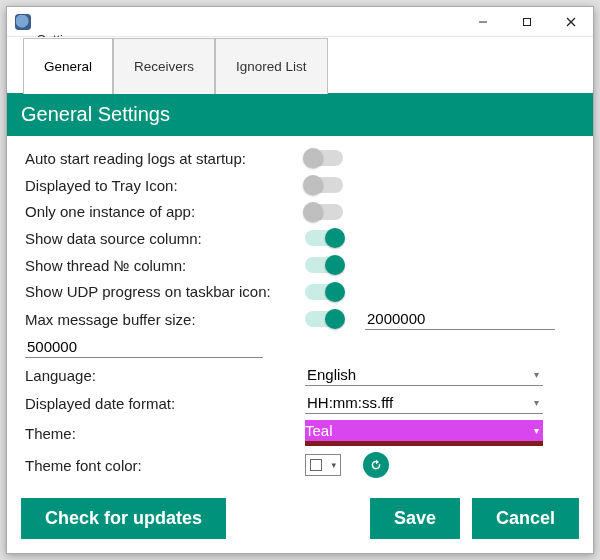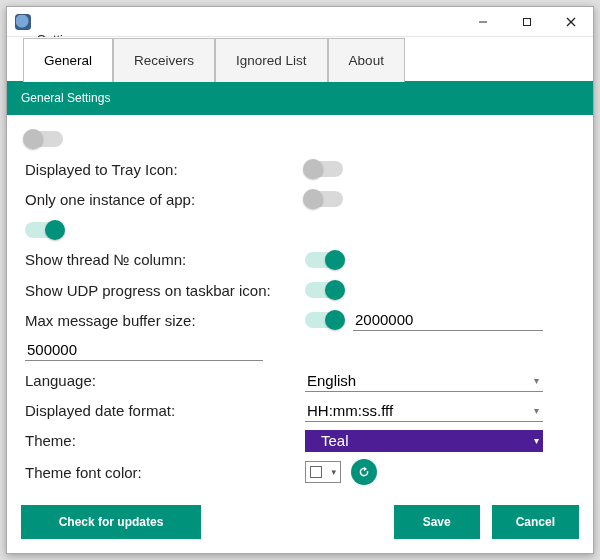--- a/index.html
+++ b/index.html
@@ -6,46 +6,46 @@
   html, body { margin: 0; padding: 0; font-family: "Segoe UI", Arial, sans-serif; font-size: 14px; }
   body { width: 600px; height: 560px; background: #e0e0e0; padding: 6px; }
   .window { width: 588px; height: 548px; background: #fff; border: 1px solid #aaa; box-shadow: 0 2px 8px rgba(0,0,0,.3); display: flex; flex-direction: column; }
   .titlebar { height: 30px; display: flex; align-items: center; background: #fff; border-bottom: 1px solid #e6e6e6; }
   .titlebar .appicon { width: 16px; height: 16px; margin: 0 6px 0 8px; border-radius: 3px; background: radial-gradient(circle at 6px 6px, #7aa7d6 0 6px, #385f8f 7px); border: 1px solid #3a5a80; }
   .titlebar .title { flex: 1; font-size: 13px; color: #222; margin-top: 35px; }
   .titlebar .winbtns { display: flex; }
   .titlebar .winbtn { width: 44px; height: 29px; display: flex; align-items: center; justify-content: center; }
   .titlebar .winbtn svg { width: 10px; height: 10px; }
   .tabs { display: flex; padding: 0 0 0 16px; background: #fff; }
-  .tab { padding: 14px 20px; font-size: 13.5px; color: #333; border: 1px solid #bfbfbf; border-bottom: none; margin-right: 0px; background: #f4f4f4; position: relative; top: 1px; }
+  .tab { padding: 20px 20px; font-size: 13.5px; color: #333; border: 1px solid #bfbfbf; border-bottom: none; margin-right: 0px; background: #f4f4f4; position: relative; top: 1px; }
   .tab.active { background: #fff; color: #000; }
-  .sectionhdr { background: #00927a; color: #fff; font-size: 12px; padding: 10px 14px; }
+  .sectionhdr { background: #00927a; color: #fff; font-size: 20px; padding: 10px 14px; }
   .content { flex: 1; padding: 12px 18px 8px 18px; background: #fff; display: flex; flex-direction: column; gap: 6px; overflow: hidden; }
   .row { display: flex; align-items: center; height: 30px; }
   .row .label { width: 280px; font-size: 15px; color: #222; }
-  .row .ctrl { flex: 1; display: flex; align-items: center; gap: 10px; }
+  .row .ctrl { flex: 1; display: flex; align-items: center; gap: 22px; }
   .toggle { width: 38px; height: 16px; border-radius: 10px; position: relative; }
   .toggle.off { background: #d9d9d9; }
   .toggle.on { background: #c9ece5; }
   .toggle .knob { position: absolute; top: -2px; width: 20px; height: 20px; border-radius: 50%; box-shadow: 0 1px 2px rgba(0,0,0,.25); }
   .toggle.off .knob { left: -2px; background: #bfbfbf; }
   .toggle.on .knob { right: -2px; background: #00927a; }
   .underline-input { border: none; border-bottom: 1px solid #888; font-size: 15px; padding: 2px 2px; width: 190px; outline: none; background: transparent; }
   .select { border: none; border-bottom: 1px solid #888; font-size: 15px; padding: 2px 4px 2px 2px; width: 190px; display: flex; align-items: center; justify-content: space-between; }
   .select .caret { color: #777; font-size: 10px; }
-  .select.teal { background: #4c1d95; color: #fff; border-bottom: 1px solid #7f1d1d; padding-left: 16px; }
+  .select.teal { background: #d946ef; color: #fff; border-bottom: 5px solid #7f1d1d; padding-left: 0; }
   .select.teal .caret { color: #fff; }
   .chip { width: 36px; height: 22px; border: 1px solid #888; display: inline-flex; align-items: center; justify-content: space-between; padding: 0 4px; }
   .chip .sw { width: 12px; height: 12px; border: 1px solid #666; background: #fff; }
   .chip .caret { color: #555; font-size: 9px; }
   .roundbtn { width: 26px; height: 26px; border-radius: 50%; background: #00927a; display: inline-flex; align-items: center; justify-content: center; }
   .roundbtn svg { width: 14px; height: 14px; }
   .footer { display: flex; padding: 12px 14px 14px 14px; gap: 12px; background: #fff; }
   .footer .spacer { flex: 1; }
-  .btn { background: #00927a; color: #fff; border: none; padding: 10px 24px; font-size: 12px; font-weight: 600; min-width: 86px; text-align: center; }
+  .btn { background: #00927a; color: #fff; border: none; padding: 10px 24px; font-size: 18px; font-weight: 600; min-width: 86px; text-align: center; }
   .btn.wide { min-width: 180px; }
 </style>
 </head>
 <body>
 
 <div class="window">
 
   <div class="titlebar">
     <div class="appicon"></div>
     <div class="title">Settings</div>
@@ -66,28 +66,28 @@
             <line x1="9" y1="1" x2="1" y2="9" stroke="#222" stroke-width="1.2"></line>
           </svg>
         </div>
     </div>
   </div>
 
   <div class="tabs">
     <div class="tab active">General</div>
     <div class="tab">Receivers</div>
     <div class="tab">Ignored List</div>
-    <div class="tab">About</div>
   </div>
 
   <div class="sectionhdr">General Settings</div>
 
   <div class="content">
 
     <div class="row">
+      <div class="label">Auto start reading logs at startup:</div>
       <div class="ctrl">
           <div class="toggle off">
             <div class="knob"></div>
           </div>
         </div>
     </div>
 
     <div class="row">
       <div class="label">Displayed to Tray Icon:</div>
       <div class="ctrl">
@@ -100,20 +100,21 @@
     <div class="row">
       <div class="label">Only one instance of app:</div>
       <div class="ctrl">
           <div class="toggle off">
             <div class="knob"></div>
           </div>
         </div>
     </div>
 
     <div class="row">
+      <div class="label">Show data source column:</div>
       <div class="ctrl">
           <div class="toggle on">
             <div class="knob"></div>
           </div>
         </div>
     </div>
 
     <div class="row">
       <div class="label">Show thread № column:</div>
       <div class="ctrl">

